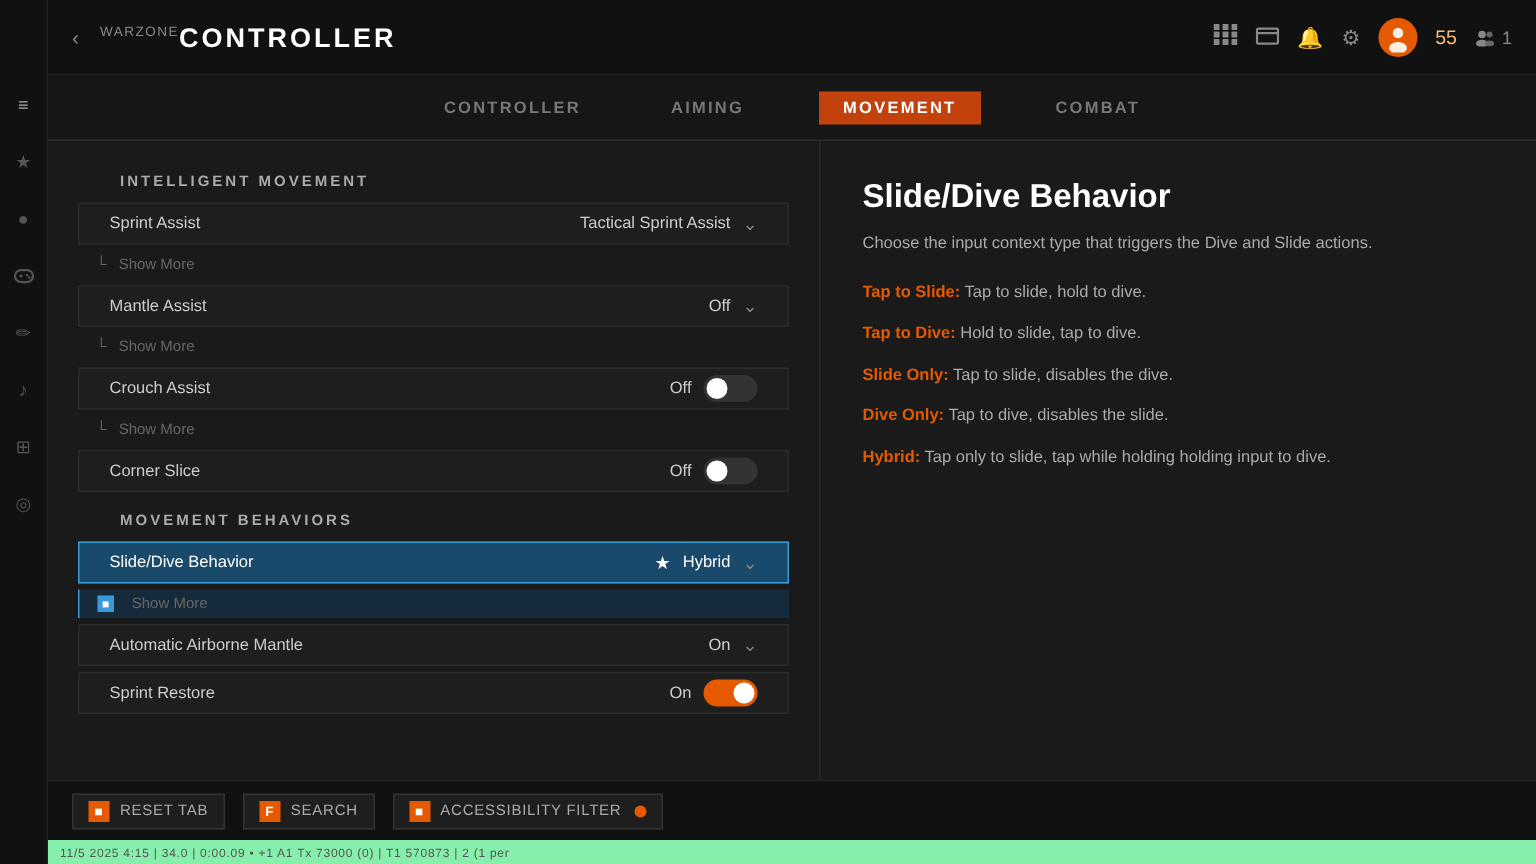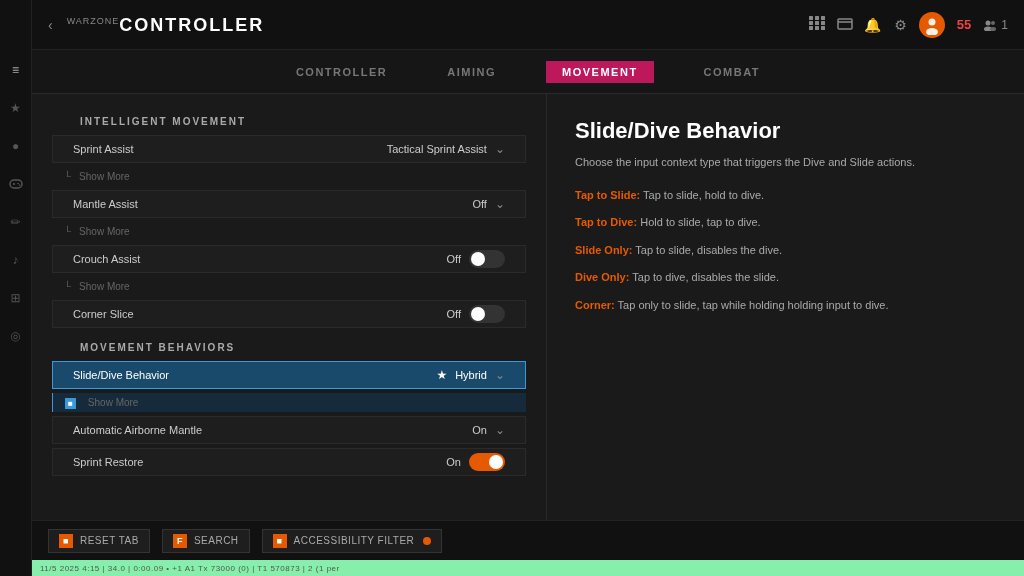--- a/index.html
+++ b/index.html
@@ -95,23 +95,23 @@
       border-radius: 50%;
       background: #e55a00;
       display: flex;
       align-items: center;
       justify-content: center;
       font-size: 10px;
       color: #fff;
       font-weight: bold;
     }
     .header-score {
-      color: #ef4444;
+      color: #fdba74;
       font-size: 13px;
-      font-weight: bold;
+      font-weight: normal;
     }
     .header-friends {
       display: flex;
       align-items: center;
       gap: 4px;
       color: #888;
       font-size: 12px;
     }
 
     
@@ -128,21 +128,21 @@
     .tab {
       font-size: 11px;
       font-weight: 700;
       letter-spacing: 1.5px;
       text-transform: uppercase;
       color: #777;
       cursor: pointer;
       padding: 4px 10px;
     }
     .tab.active {
-      background: #be185d;
+      background: #c2410c;
       color: #fff;
       padding: 5px 16px;
     }
 
     
     .content {
       display: flex;
       flex: 1;
       overflow: hidden;
     }
@@ -497,21 +497,21 @@
       </div>
       <div class="info-option">
         <span class="info-option-label">Slide Only:</span>
         <span> Tap to slide, disables the dive.</span>
       </div>
       <div class="info-option">
         <span class="info-option-label">Dive Only:</span>
         <span> Tap to dive, disables the slide.</span>
       </div>
       <div class="info-option">
-        <span class="info-option-label">Corner:</span>
+        <span class="info-option-label">Hybrid:</span>
         <span> Tap only to slide, tap while holding holding input to dive.</span>
       </div>
     </div>
   </div>
 
   <div class="bottom-bar">
     <div class="bottom-btn">
       <span class="bottom-btn-key">■</span>
       <span>RESET TAB</span>
     </div>

